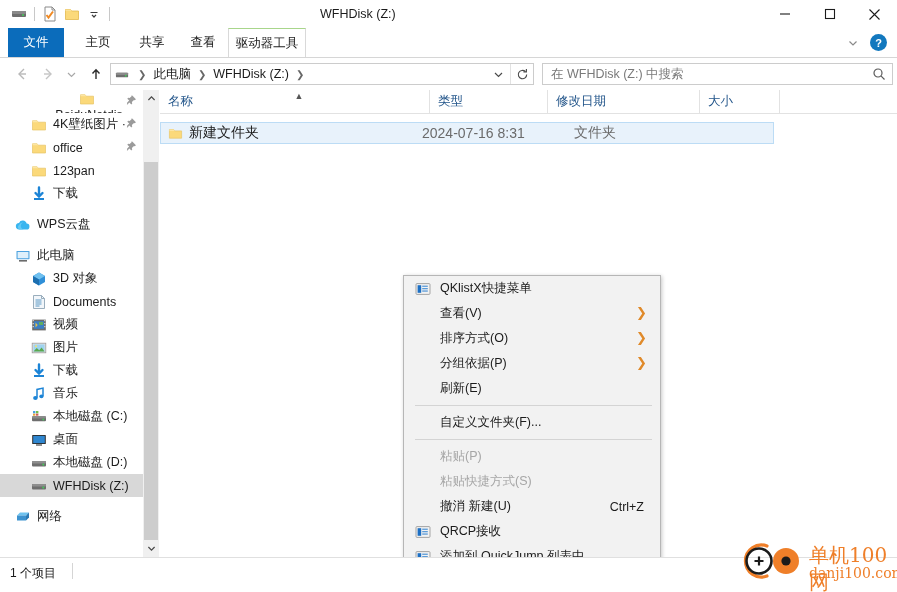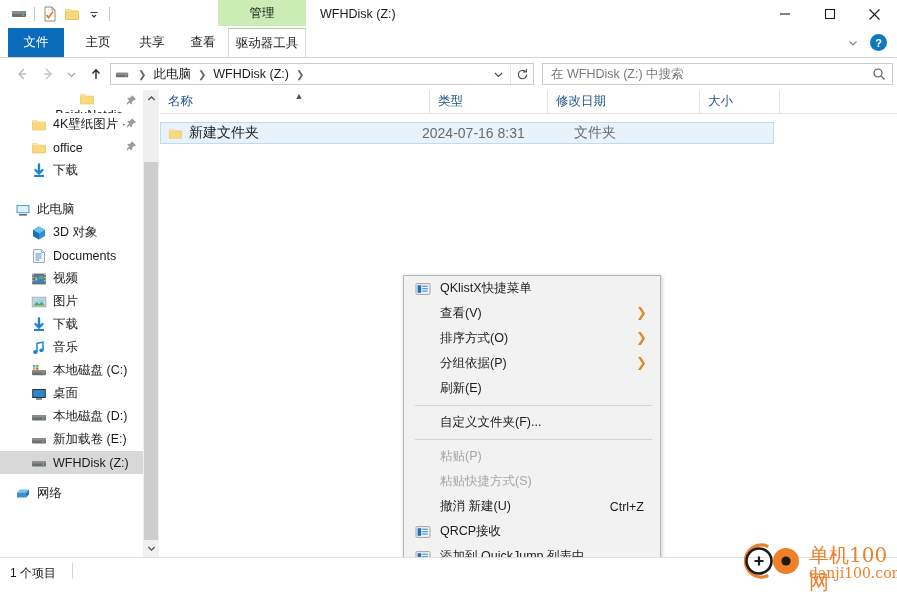--- a/index.html
+++ b/index.html
@@ -207,21 +207,20 @@
           </svg>
       </div>
       <div class="qat-ico">
         <svg width="12" height="12" viewBox="0 0 12 12">
             <path d="M2.5 4.5h7M4 6.8l2 2.2 2-2.2" stroke="#3a3a3a" stroke-width="1.2" fill="none"></path>
           </svg>
       </div>
       <div class="qat-sep"></div>
     </div>
 
-    <div class="ctx-tabhead">管理</div>
     <div class="win-title">WFHDisk (Z:)</div>
 
     <div class="wbtns">
       <div class="wbtn">
         <svg width="12" height="12" viewBox="0 0 12 12">
             <path d="M1 6h10" stroke="#1b1b1b" stroke-width="1.1"></path>
           </svg>
       </div>
       <div class="wbtn">
         <svg width="12" height="12" viewBox="0 0 12 12">
@@ -348,27 +347,45 @@
             </svg>
           </span>
           <span class="nav-label">office</span>
           <span class="pin"><svg width="11" height="11" viewBox="0 0 12 12">
               <path d="M7.4 1.2l3.4 3.4-1.1 1.1-1-.3-2.3 2.3.4 1.6-1 1-2.1-2.1L1 10.9l.3-2.6 2.2-2.2-2.1-2.1 1-1 1.6.4 2.3-2.3-.3-1z" fill="#9b9b9b"></path>
             </svg></span>
         </div>
         <div class="nav-item" style="padding-left: 30px;">
           <span class="nav-ico">
             <svg width="16" height="16" viewBox="0 0 16 16">
+              <path d="M1.5 3.8h4.6l1.1 1.4h7.3v7.8h-13z" fill="#fbd97a" stroke="#e6c465" stroke-width=".7"></path>
+              <path d="M1.5 3.8h4.6l1.1 1.4H1.5z" fill="#fce5a4"></path>
+            </svg>
+          </span>
+          <span class="nav-label">123pan</span>
+        </div>
+        <div class="nav-item" style="padding-left: 30px;">
+          <span class="nav-ico">
+            <svg width="16" height="16" viewBox="0 0 16 16">
               <path d="M8 1.5v8M4.5 7L8 10.6 11.5 7" stroke="#1c84d6" stroke-width="2.4" fill="none" stroke-linecap="round"></path>
               <rect x="3" y="12" width="10" height="2" fill="#1c84d6"></rect>
             </svg>
           </span>
           <span class="nav-label">下载</span>
         </div>
         <div class="nav-spacer"></div>
+        <div class="nav-item" style="padding-left: 14px;">
+          <span class="nav-ico">
+            <svg width="16" height="16" viewBox="0 0 16 16">
+              <path d="M4.3 12.5h7a3 3 0 0 0 .3-6 4 4 0 0 0-7.6-.6 2.8 2.8 0 0 0 .3 6.6z" fill="#39b5ef"></path>
+              <path d="M4.3 12.5h4.4a3.6 3.6 0 0 1-.2-7 4 4 0 0 0-4.5 2.4 2.8 2.8 0 0 0 .3 4.6z" fill="#63c9f5"></path>
+            </svg>
+          </span>
+          <span class="nav-label">WPS云盘</span>
+        </div>
         <div class="nav-spacer"></div>
         <div class="nav-item" style="padding-left: 14px;">
           <span class="nav-ico">
             <svg width="16" height="16" viewBox="0 0 16 16">
               <rect x="1.5" y="3" width="13" height="8.2" rx=".6" fill="#4fa3e0"></rect>
               <rect x="2.6" y="4" width="10.8" height="6.2" fill="#dff0fb"></rect>
               <rect x="4" y="12" width="8" height="1.6" fill="#6b6b6b"></rect>
             </svg>
           </span>
           <span class="nav-label">此电脑</span>
@@ -466,30 +483,20 @@
         </div>
         <div class="nav-item" style="padding-left: 30px;">
           <span class="nav-ico">
             <svg width="16" height="16" viewBox="0 0 16 16">
               <rect x="1" y="6" width="14" height="5.4" rx="1" fill="#6e6e6e"></rect>
               <rect x="1" y="6" width="14" height="2.6" rx="1" fill="#8e8e8e"></rect>
               <circle cx="12.3" cy="9.6" r="1.05" fill="#46c55a"></circle>
             </svg>
           </span>
           <span class="nav-label">本地磁盘 (D:)</span>
-        </div>
-        <div class="nav-item" style="padding-left: 30px;">
-          <span class="nav-ico">
-            <svg width="16" height="16" viewBox="0 0 16 16">
-              <rect x="1" y="6" width="14" height="5.4" rx="1" fill="#6e6e6e"></rect>
-              <rect x="1" y="6" width="14" height="2.6" rx="1" fill="#8e8e8e"></rect>
-              <circle cx="12.3" cy="9.6" r="1.05" fill="#46c55a"></circle>
-            </svg>
-          </span>
-          <span class="nav-label">新加载卷 (E:)</span>
         </div>
         <div class="nav-item sel" style="padding-left: 30px;">
           <span class="nav-ico">
             <svg width="16" height="16" viewBox="0 0 16 16">
               <rect x="1" y="6" width="14" height="5.4" rx="1" fill="#6e6e6e"></rect>
               <rect x="1" y="6" width="14" height="2.6" rx="1" fill="#8e8e8e"></rect>
               <circle cx="12.3" cy="9.6" r="1.05" fill="#46c55a"></circle>
             </svg>
           </span>
           <span class="nav-label">WFHDisk (Z:)</span>

